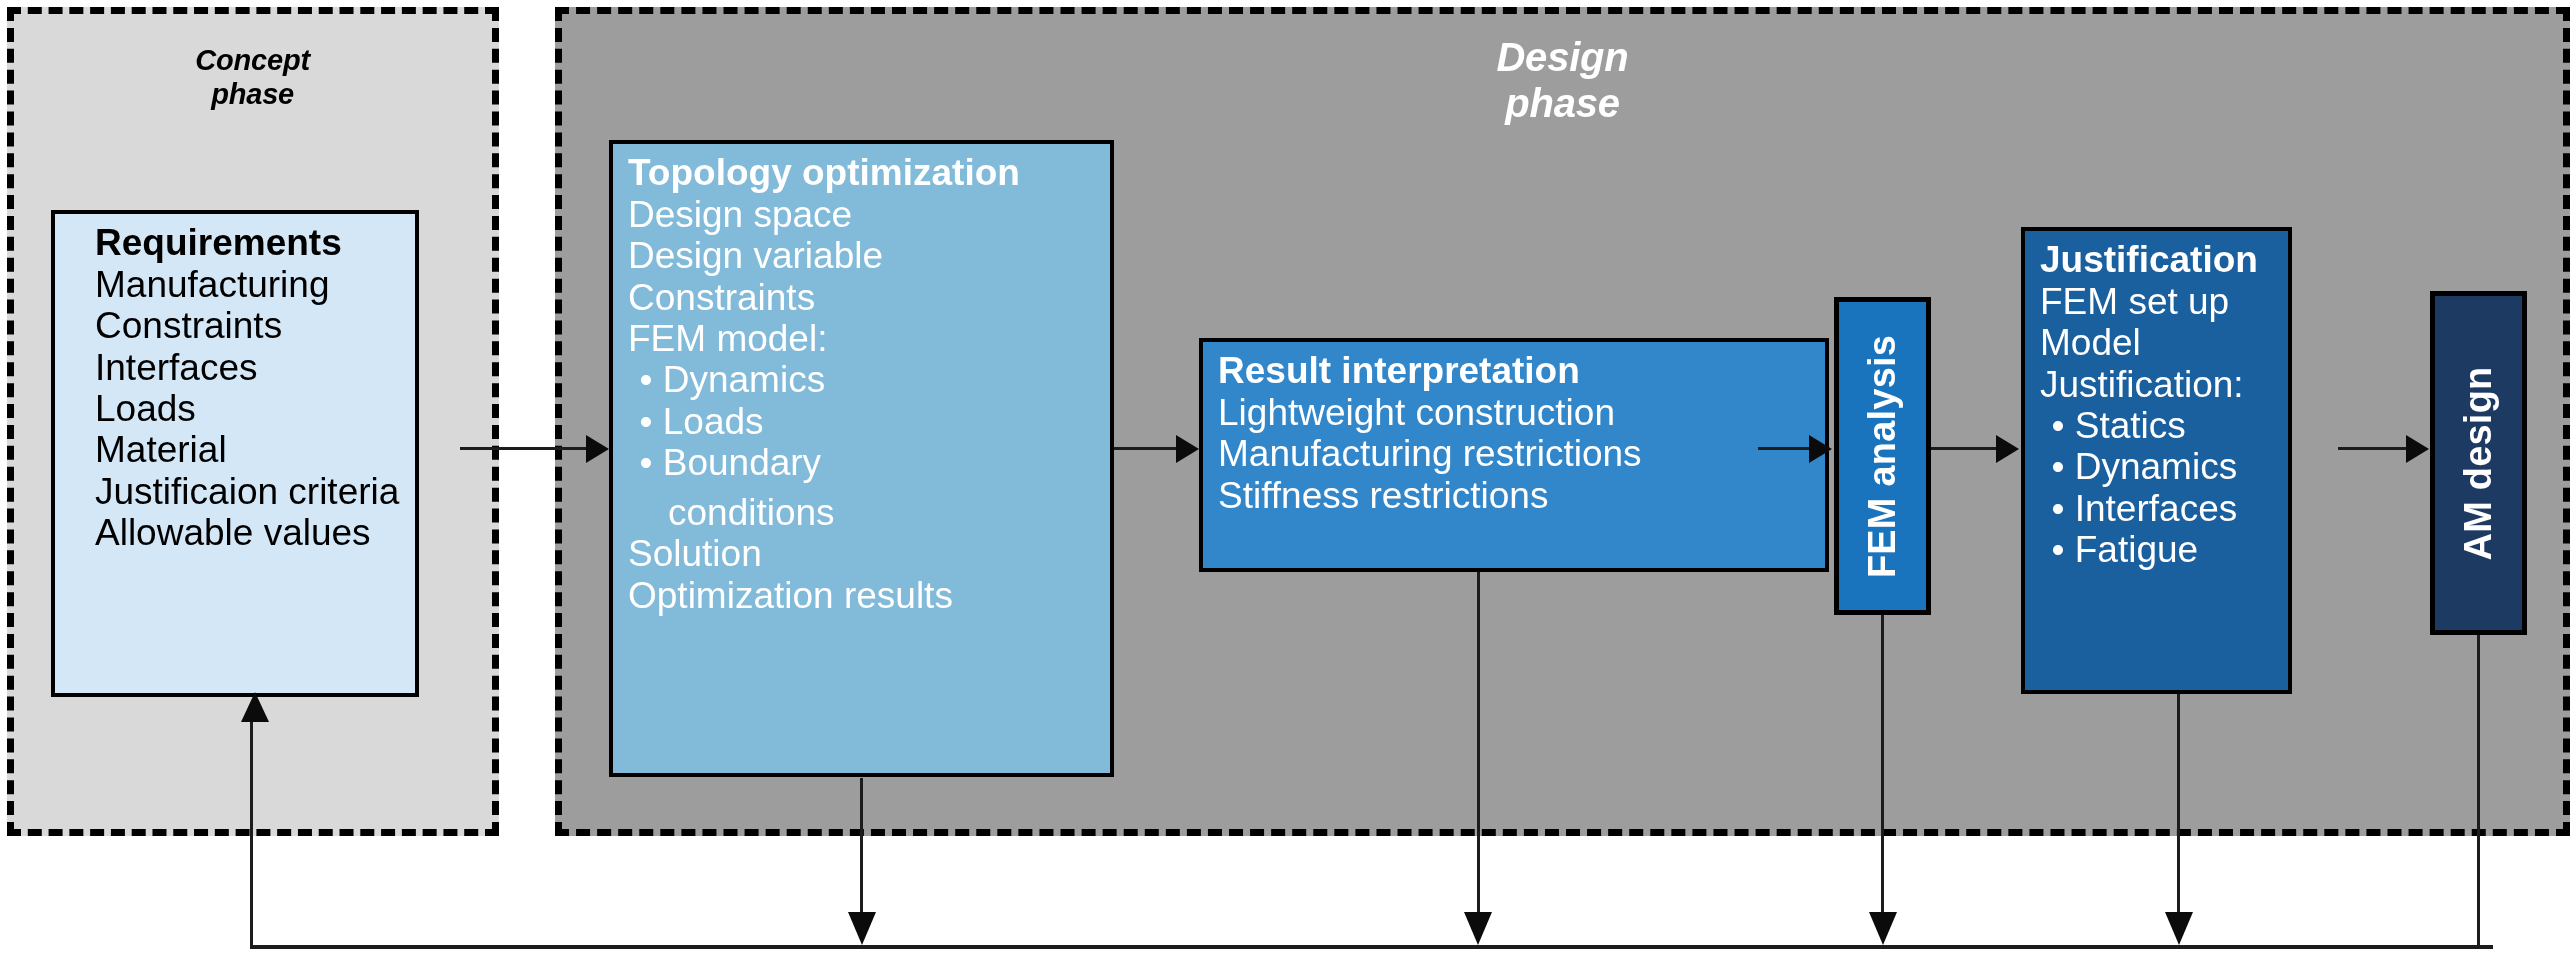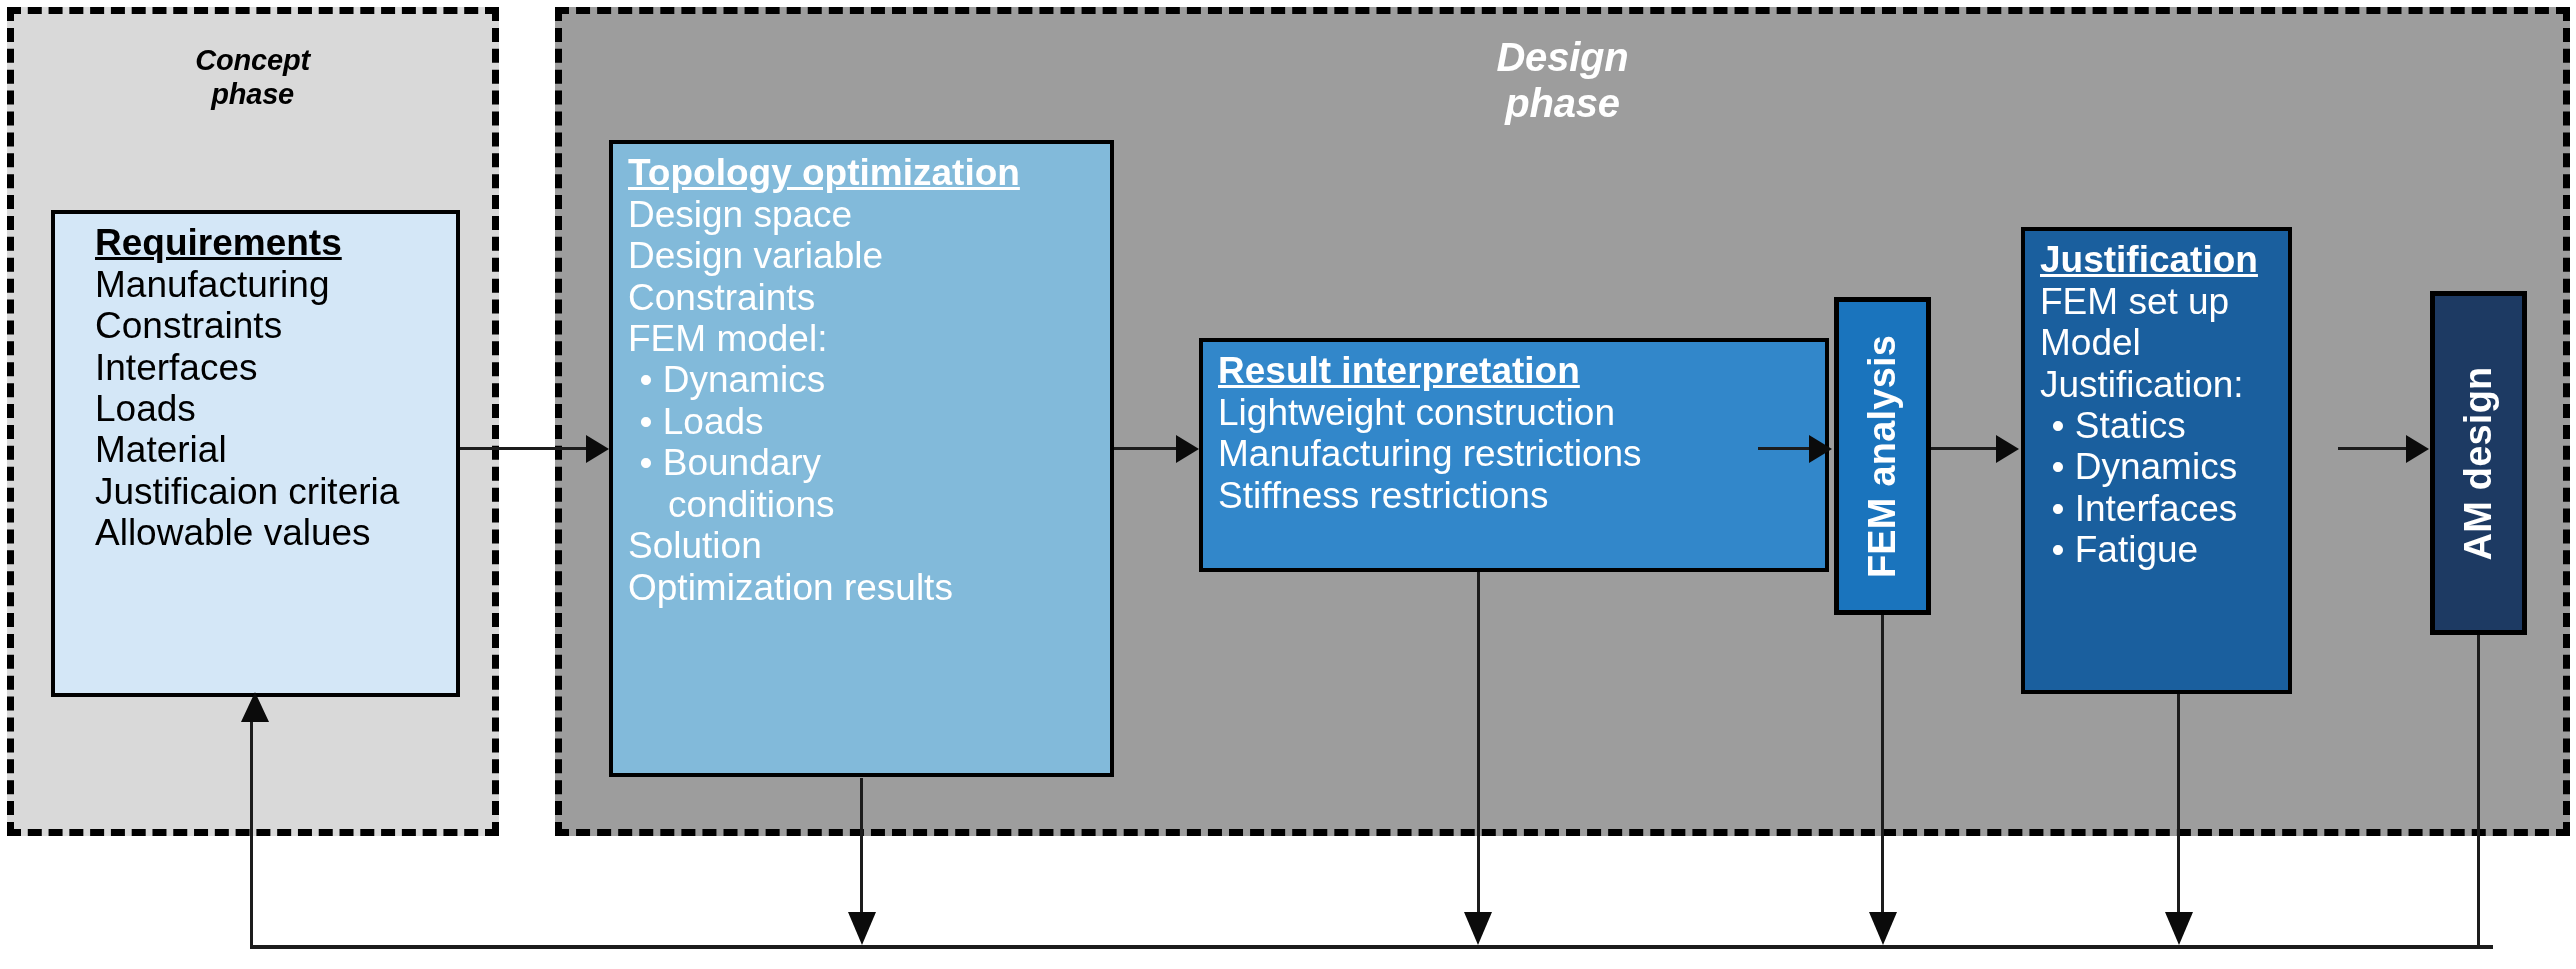--- a/index.html
+++ b/index.html
@@ -51,43 +51,43 @@
   .box{
     position:absolute;
     box-sizing:border-box;
     border:4.1px solid #000000;
     padding:8.3px 11.6px 8.3px 15px;
   }
   .box .title{
     font-weight:bold;
     display:block;
     line-height:1.12;
-    text-decoration:underline;
   }
   .box .line{
     display:block;
     line-height:1.12;
     white-space:pre;
   }
   .box .bullet{
     display:block;
     line-height:1.12;
     padding-left:28px;
     text-indent:-16.5px;
     white-space:pre;
   }
   .box .cont{
     display:block;
     line-height:1.12;
     padding-left:40px;
     white-space:pre;
+    margin-top:8px;
   }
 
   #requirements-box{
-    left:51px; top:210px; width:409px; height:487px;
+    left:51px; top:210px; width:368px; height:487px;
     background:#d4e7f7; color:#000000;
     font-size:37px;
     padding-left:40px;
   }
   #topology-box{
     left:609px; top:140px; width:505px; height:637px;
     background:#82bada; color:#ffffff;
     font-size:37px;
   }
   #result-box{

